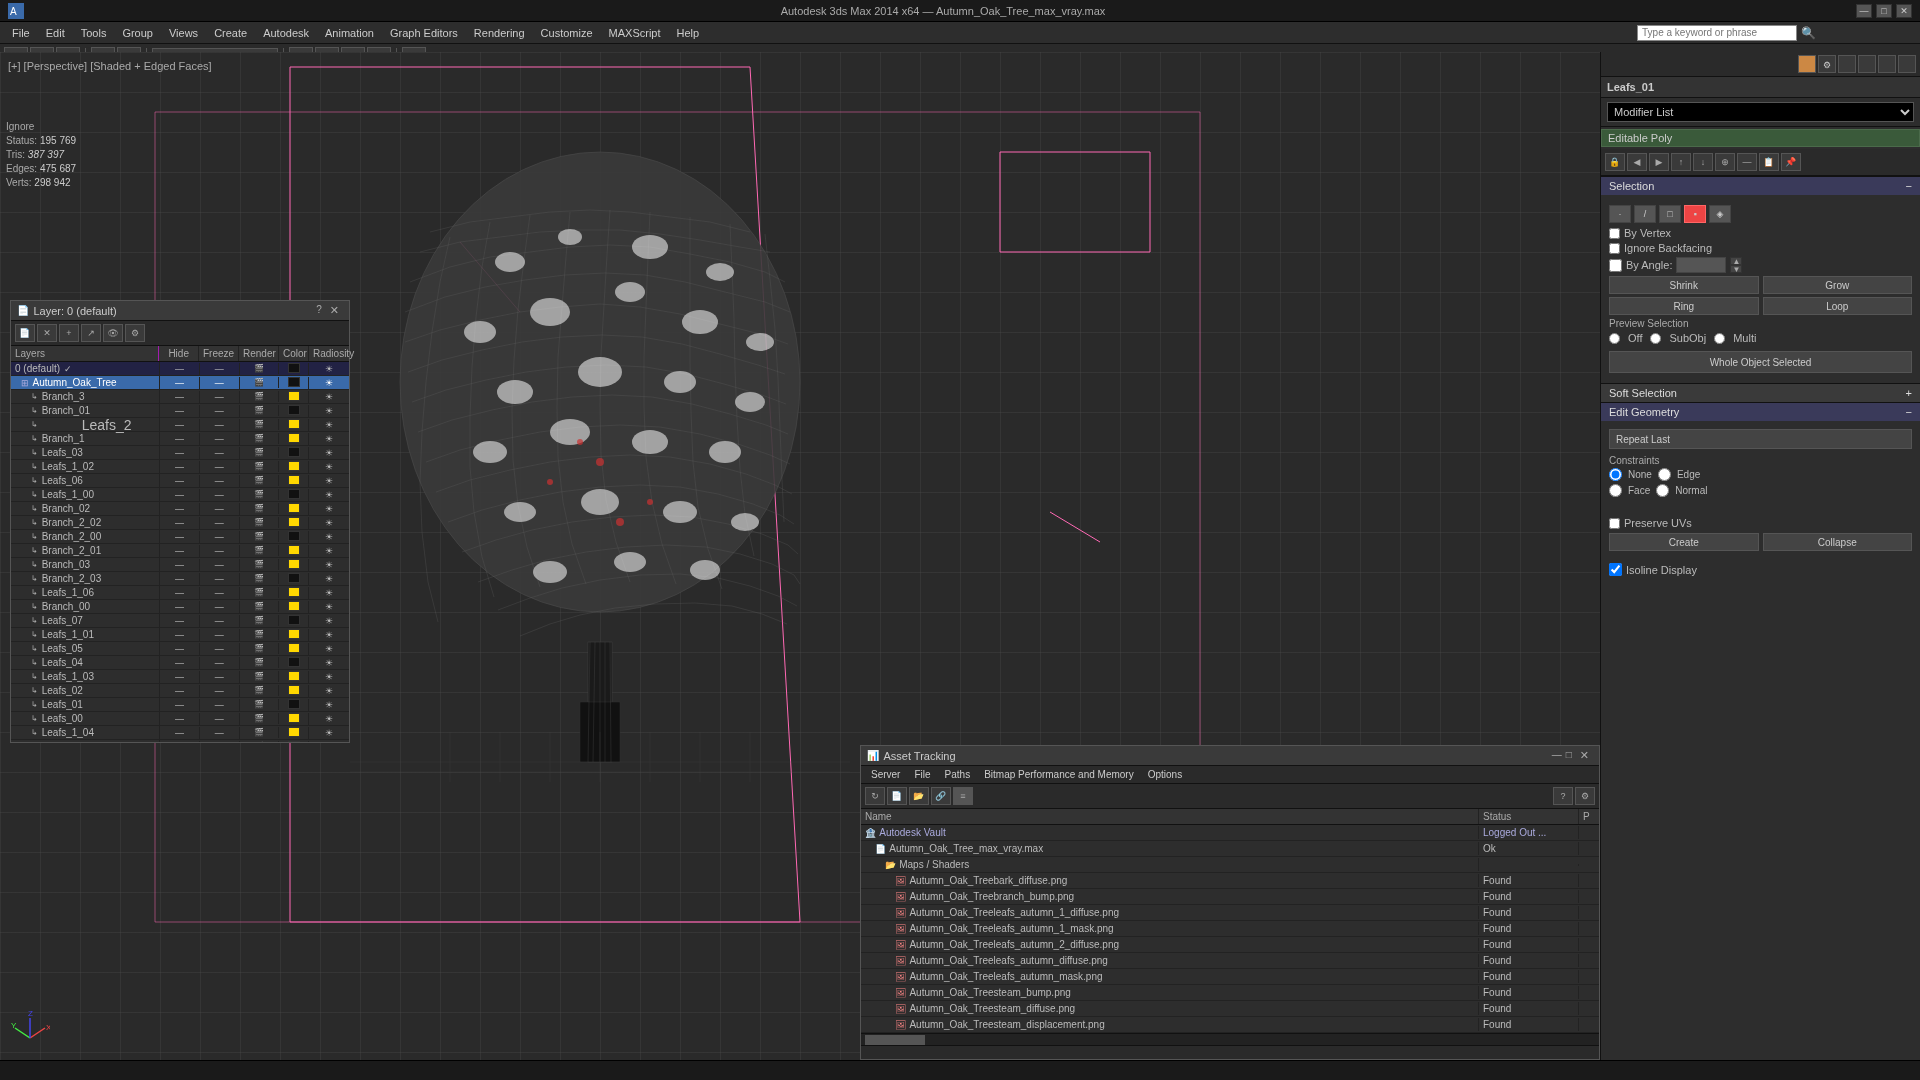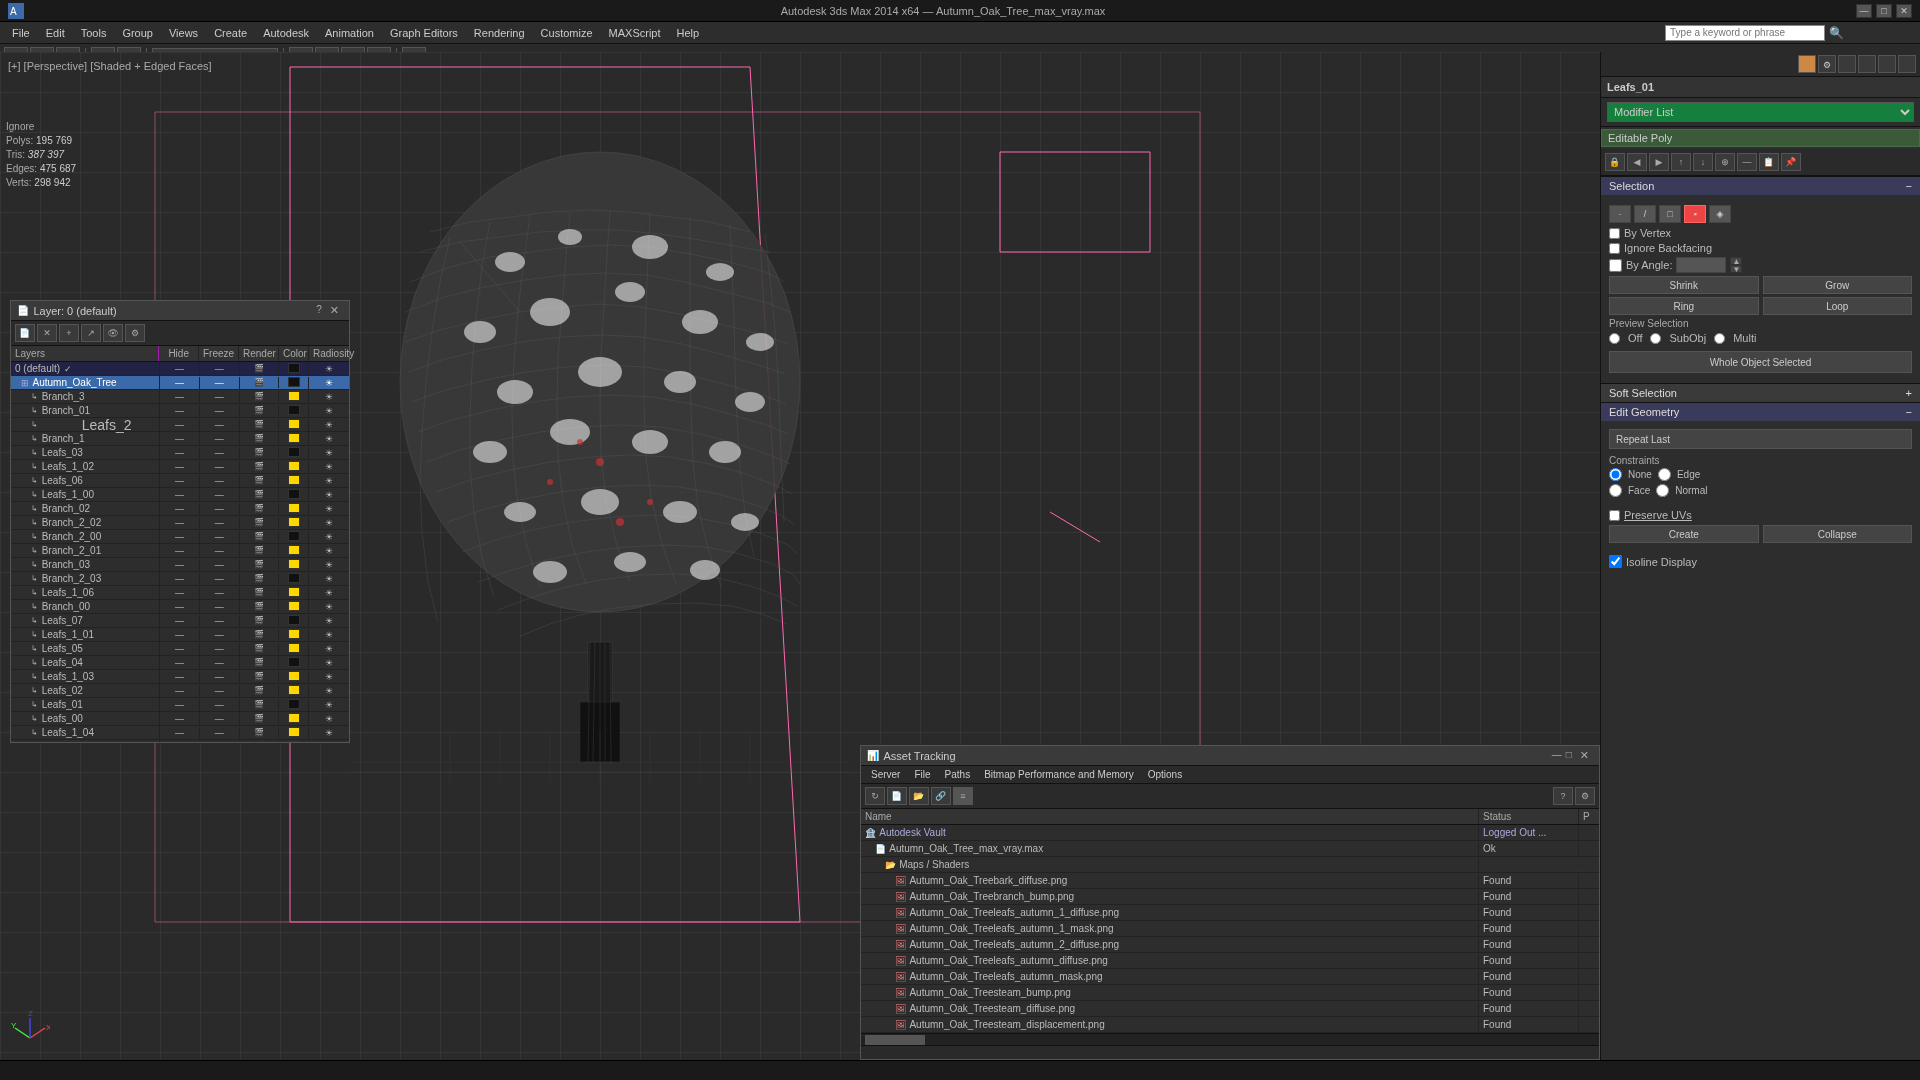--- a/index.html
+++ b/index.html
@@ -120,21 +120,21 @@
       top: 52px;
       right: 0;
       width: 320px;
       bottom: 20px;
       background: #2d2d2d;
       border-left: 1px solid #111;
       overflow-y: auto;
     }
 
     .modifier-dropdown {
-      width: 100%; background: #15803d; border: 1px solid #555;
+      width: 100%; background: #000000; border: 1px solid #555;
       color: #ccc; padding: 2px; font-size: 11px; height: 20px;
     }
 
     .editable-poly-item {
       background: #3a5a3a;
       padding: 2px 6px;
       margin: 2px 0;
       font-size: 11px;
       color: #ccc;
       border: 1px solid #4a6a4a;
@@ -441,21 +441,21 @@
   <span class="menu-item">Views</span>
   <span class="menu-item">Create</span>
   <span class="menu-item">Autodesk</span>
   <span class="menu-item">Animation</span>
   <span class="menu-item">Graph Editors</span>
   <span class="menu-item">Rendering</span>
   <span class="menu-item">Customize</span>
   <span class="menu-item">MAXScript</span>
   <span class="menu-item">Help</span>
 
-  <div style="margin-left:auto; display:flex; align-items:center; gap:4px; margin-right:72px;">
+  <div style="margin-left:auto; display:flex; align-items:center; gap:4px; margin-right:100px;">
     <input type="text" id="search-input" style="width: 160px; height: 16px; font-size: 10px; padding: 0px 4px; background: rgb(255, 255, 255); border: 1px solid rgb(136, 136, 136); color: rgb(51, 51, 51);" placeholder="Type a keyword or phrase">
     <span style="color:#aaa;font-size:12px;">🔍</span>
   </div>
 </div>
 
 <div id="toolbar">
   <div class="tool-btn">📄</div>
   <div class="tool-btn">📂</div>
   <div class="tool-btn">💾</div>
   <div class="tool-separator"></div>
@@ -596,21 +596,21 @@
         <line x1="350" y1="650" x2="350" y2="700"></line>
         <line x1="400" y1="650" x2="400" y2="700"></line>
       </g>
     </svg>
   </div>
 
   <div style="position:absolute;top:8px;left:8px;color:#aaa;font-size:11px;">[+] [Perspective] [Shaded + Edged Faces]</div>
 
   <div id="stats-panel">
     <div style="color:#aaa;font-size:10px;">Ignore</div>
-    <div><span style="color:#aaa;">Polys:</span> <span style="color:#ccc;">195 769</span></div>
+    <div><span style="color:#aaa;">Status:</span> <span style="color:#ccc;">195 769</span></div>
     <div><span style="color:#aaa;">Tris:</span> <span style="color:#ccc;font-style:italic;">387 397</span></div>
     <div><span style="color:#aaa;">Edges:</span> <span style="color:#ccc;">475 687</span></div>
     <div><span style="color:#aaa;">Verts:</span> <span style="color:#ccc;">298 942</span></div>
   </div>
 
   <div style="position:absolute;bottom:10px;left:10px;">
     <svg width="40" height="40">
       <line x1="20" y1="30" x2="35" y2="20" stroke="#e44" stroke-width="1.5"></line>
       <line x1="20" y1="30" x2="5" y2="20" stroke="#4e4" stroke-width="1.5"></line>
       <line x1="20" y1="30" x2="20" y2="10" stroke="#44e" stroke-width="1.5"></line>
@@ -736,21 +736,21 @@
         <input type="radio" name="constraints" style="">
         <label style="font-size:10px;color:#bbb;">Edge</label>
       </div>
       <div class="constraints-row" style="margin-top:3px;">
         <input type="radio" name="constraints" style="">
         <label style="font-size:10px;color:#bbb;">Face</label>
         <input type="radio" name="constraints" style="">
         <label style="font-size:10px;color:#bbb;">Normal</label>
       </div>
 
-      <div class="checkbox-row" style="margin-top:12px;text-decoration:underline;">
+      <div class="checkbox-row" style="margin-top:20px;">
         <input type="checkbox" style="">
         <label>Preserve UVs</label>
       </div>
 
       <div style="display:flex;gap:4px;margin-top:4px;">
         <button class="sg-btn">Create</button>
         <button class="sg-btn">Collapse</button>
       </div>
     </div>
   </div>

